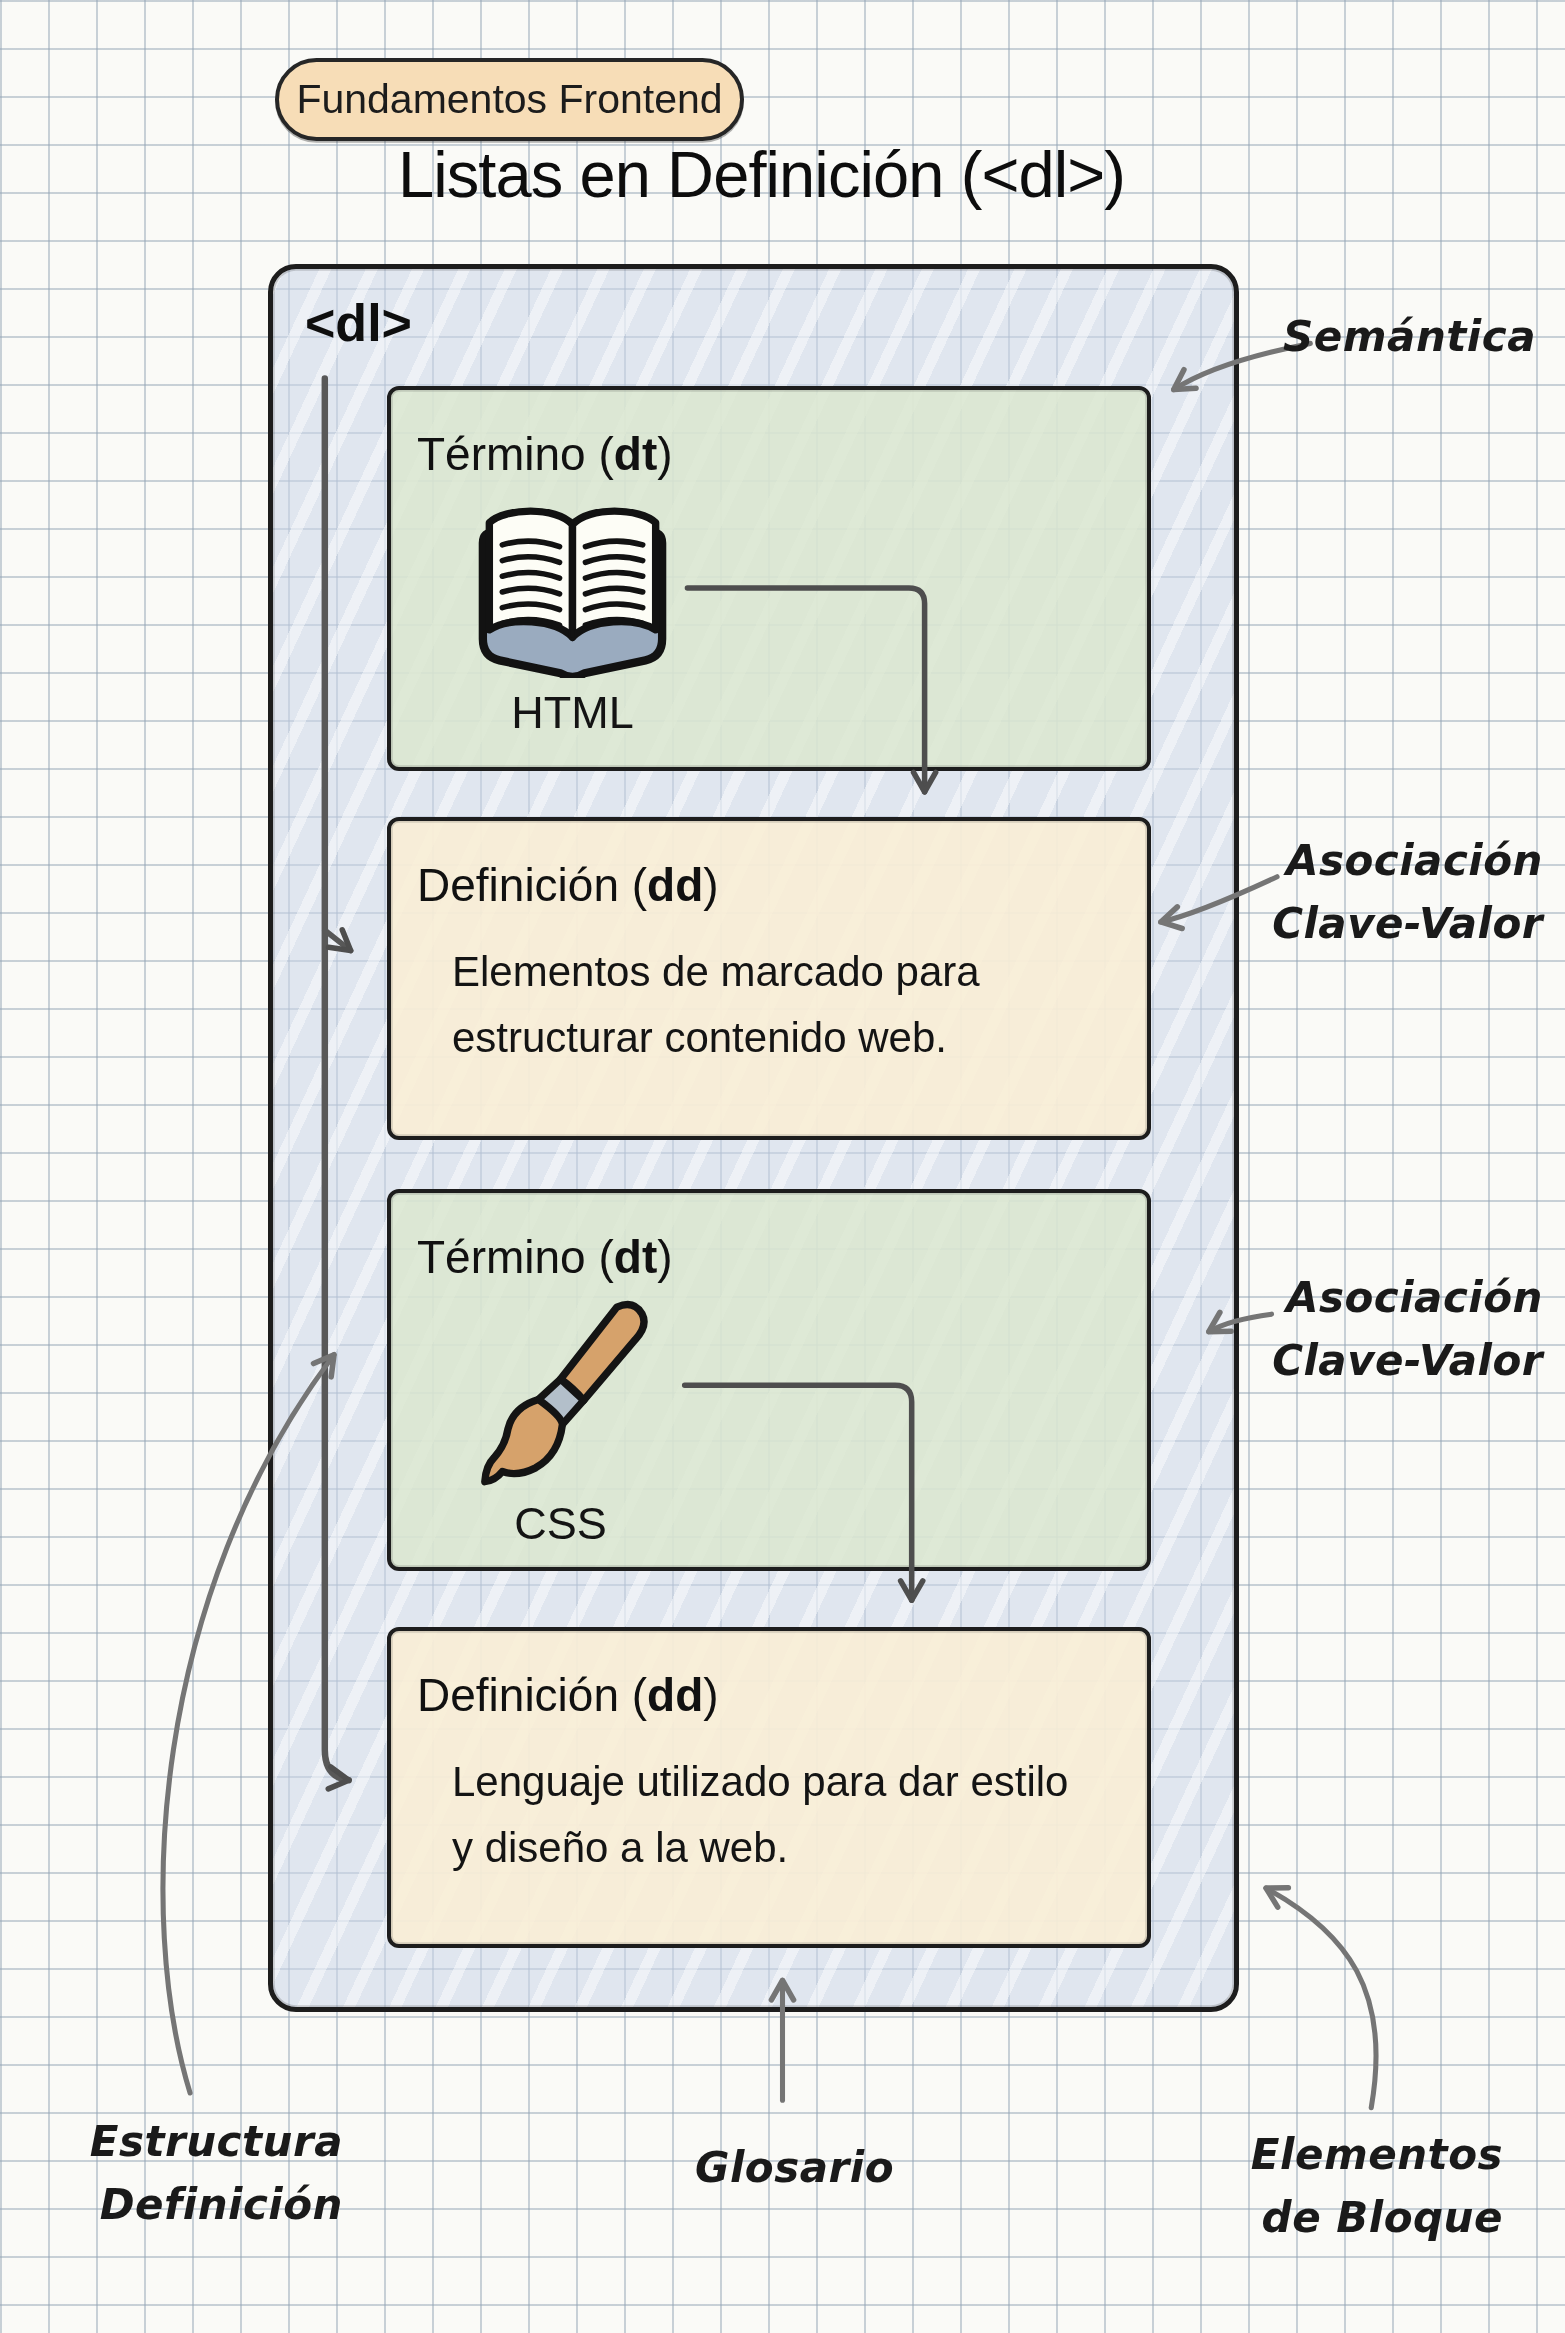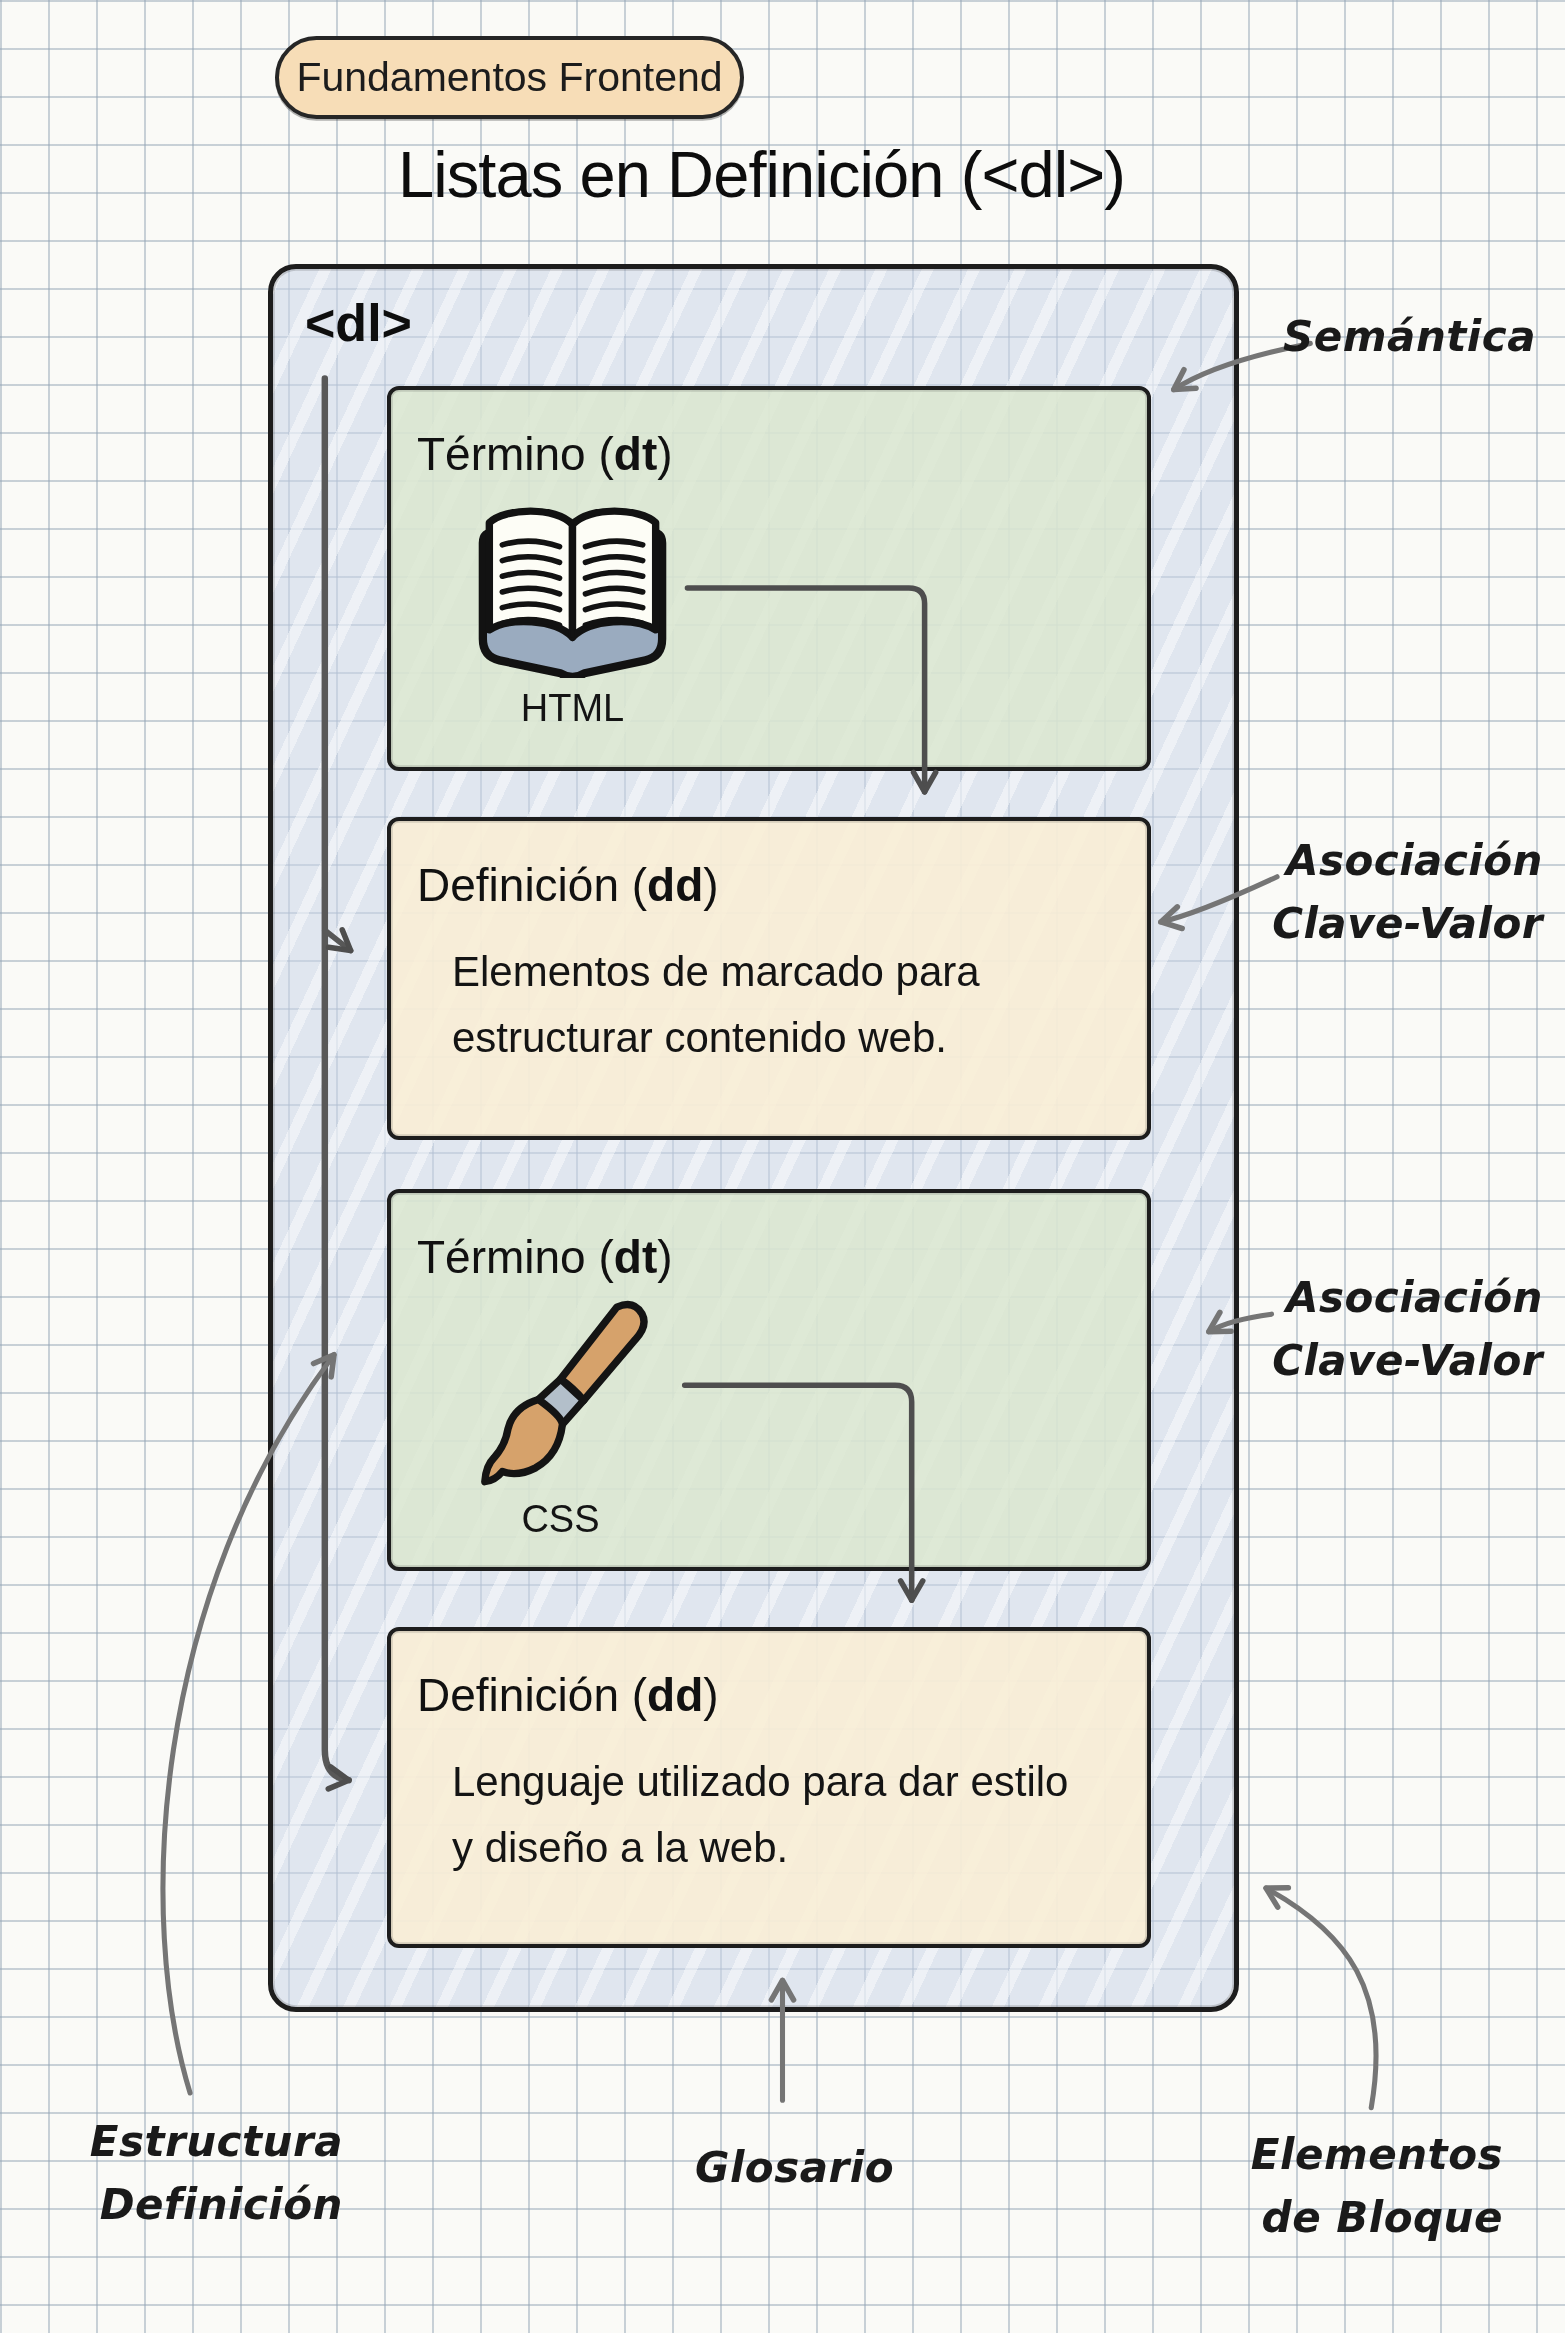--- a/index.html
+++ b/index.html
@@ -8,21 +8,21 @@
     background-color:#fafaf7;
     background-image:
       linear-gradient(to right, rgba(148,165,182,0.50) 1.8px, transparent 1.8px),
       linear-gradient(to bottom, rgba(148,165,182,0.50) 1.8px, transparent 1.8px);
     background-size:48px 48px;
     font-family:"Liberation Sans", sans-serif;
     color:#161616;
   }
   
   .badge{
-    position:absolute; left:275px; top:36px; width:469px; height:83px;
+    position:absolute; left:275px; top:58px; width:469px; height:83px;
     background:#f7ddb7; border:4.6px solid #262626; border-radius:44px;
     display:flex; align-items:center; justify-content:center;
     font-size:41px; color:#1c1c1c; box-sizing:border-box;
     box-shadow:0 1.8px 0 rgba(40,40,40,.35);
   }
   .main-title{
     position:absolute; left:0; top:137px; width:1523px; text-align:center;
     font-size:65px; font-weight:normal; letter-spacing:-0.9px; color:#0d0d0d;
   }
   
@@ -53,21 +53,21 @@
     position:absolute; left:26px; top:37px; font-size:46px; color:#111;
   }
   .card-title b{ font-weight:bold; }
   .def-body{
     position:absolute; left:61px; top:118px; font-size:42px; line-height:1.58; color:#141414;
   }
   .icon-wrap{ position:absolute; }
   .term-1 .icon-wrap{ left:66px; top:103px; width:231px; height:189px; }
   .term-2 .icon-wrap{ left:78px; top:103px; width:185px; height:198px; }
   .term-name{
-    position:absolute; text-align:center; font-size:38px; color:#141414;
+    position:absolute; text-align:center; font-size:45px; color:#141414;
   }
   .term-1 .term-name{ left:66px; top:297px; width:231px; }
   .term-2 .term-name{ left:54px; top:305px; width:231px; }
   
   .note{
     position:absolute; font-family:"DejaVu Sans", sans-serif;
     font-style:italic; font-weight:600; font-size:42px; color:#1a1a1a;
     line-height:1.5; text-align:right; letter-spacing:0.5px;
   }
   .note-semantica{ left:1278px; top:305px;  width:258px; }

